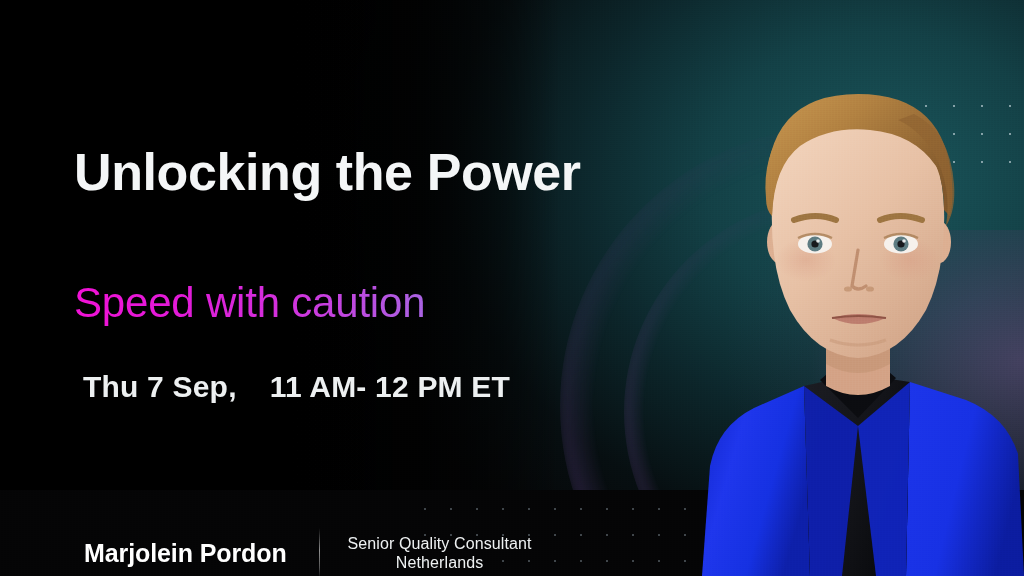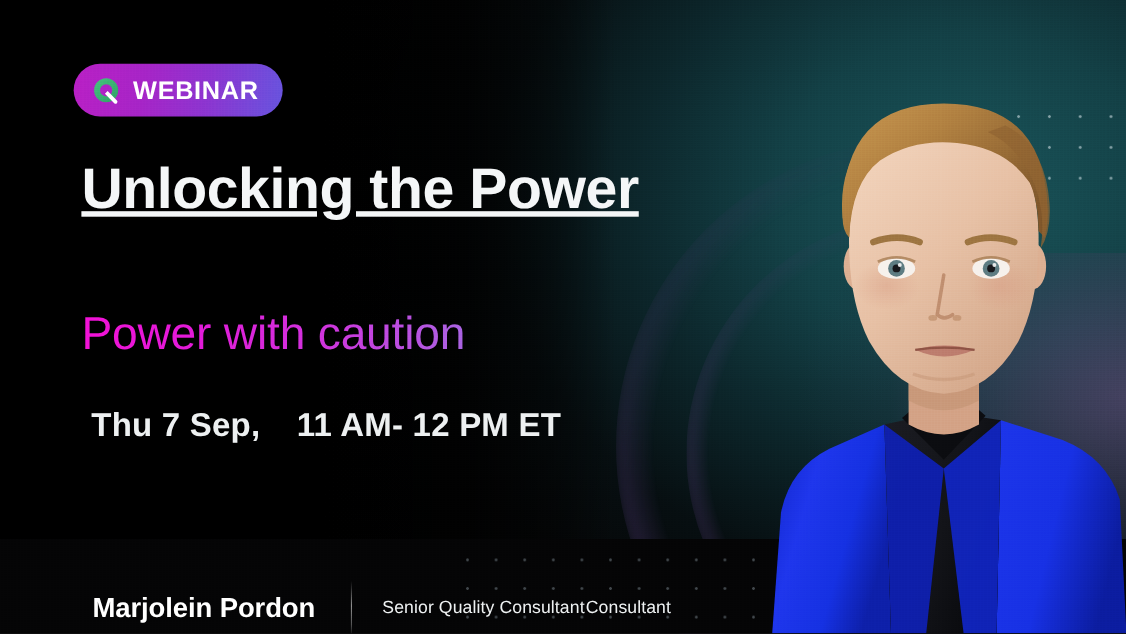--- a/index.html
+++ b/index.html
@@ -169,21 +169,20 @@
 
   .headline {
     position:absolute;
     left:74px; top:142px;
     width:600px;
     color:#f4f6f7;
     font-size:52px;
     font-weight:700;
     line-height:1.16;
     letter-spacing:-0.4px;
-    text-decoration:underline;
   }
 
   .subhead {
     position:absolute;
     left:74px; top:280px;
     font-size:42px;
     font-weight:400;
     letter-spacing:-0.2px;
     line-height:1.1;
     background:linear-gradient(92deg,#f211d6 0%,#e21ad8 30%,#d032dd 62%,#a862e2 100%);
@@ -219,21 +218,21 @@
     white-space:nowrap;
   }
   .speaker-divider {
     width:1px; height:50px;
     margin:0 28px 0 32px;
     background:linear-gradient(180deg,
       rgba(255,255,255,0) 0%, rgba(255,255,255,0.55) 45%,
       rgba(255,255,255,0.30) 80%, rgba(255,255,255,0) 100%);
   }
   .speaker-meta {
-    display:flex; gap:1px;
+    display:flex; flex-direction:column; gap:1px;text-align:center;
   }
   .speaker-role, .speaker-country {
     color:#eef1f2;
     font-size:16px;
     font-weight:400;
     letter-spacing:0.1px;
     white-space:nowrap;
   }
 </style>
 </head>
@@ -327,50 +326,37 @@
     <path d="M244 176 L238 212 Q244 218 252 212" stroke="#bf8d6e" stroke-width="3.2" fill="none" stroke-linecap="round"></path>
     <ellipse cx="234" cy="215" rx="4" ry="2.6" fill="#b5835f" opacity="0.6"></ellipse>
     <ellipse cx="256" cy="215" rx="4" ry="2.6" fill="#b5835f" opacity="0.6"></ellipse>
 
     <path d="M218 244 Q244 236 272 244 Q244 256 218 244 Z" fill="#bc7b6c"></path>
     <path d="M218 244 Q244 240 272 244" stroke="#8d5244" stroke-width="2" fill="none"></path>
 
     <path d="M216 266 Q244 276 272 266" stroke="#c49374" stroke-width="3" fill="none" opacity="0.5"></path>
   </svg>
 
-  <div class="badge">
-    <svg class="badge-q" viewBox="0 0 32 32">
-      <defs>
-        <linearGradient id="bq" x1="0" y1="0" x2="1" y2="1">
-          <stop offset="0%" stop-color="#45c47e"></stop>
-          <stop offset="100%" stop-color="#2e9e63"></stop>
-        </linearGradient>
-      </defs>
-      <path d="M16 2.5a13 13 0 1 0 0 26 13 13 0 0 0 0-26Zm0 6.4a6.6 6.6 0 1 1 0 13.2 6.6 6.6 0 0 1 0-13.2Z" fill="url(#bq)"></path>
-      <path d="M17.6 16.4 L27.6 26.6 a2 2 0 0 1 -2.9 2.8 L14.7 19.2 Z" fill="#ffffff"></path>
-    </svg>
-    <span class="badge-label">WEBINAR</span>
-  </div>
 
 
   <div class="headline">
     <div>Unlocking the Power</div>
   </div>
 
-  <div class="subhead">Power with caution</div>
+  <div class="subhead">Speed with caution</div>
 
   <div class="datetime">
     <span>Thu 7 Sep,</span>
     <span class="gap"></span>
     <span>11 AM- 12 PM ET</span>
   </div>
 
   <div class="speaker">
     <div class="speaker-name">Marjolein Pordon</div>
     <div class="speaker-divider"></div>
     <div class="speaker-meta">
       <div class="speaker-role">Senior Quality Consultant</div>
-      <div class="speaker-country">Consultant</div>
+      <div class="speaker-country">Netherlands</div>
     </div>
   </div>
 
   <div class="grain"></div>
 </div>
 
 </body></html>

